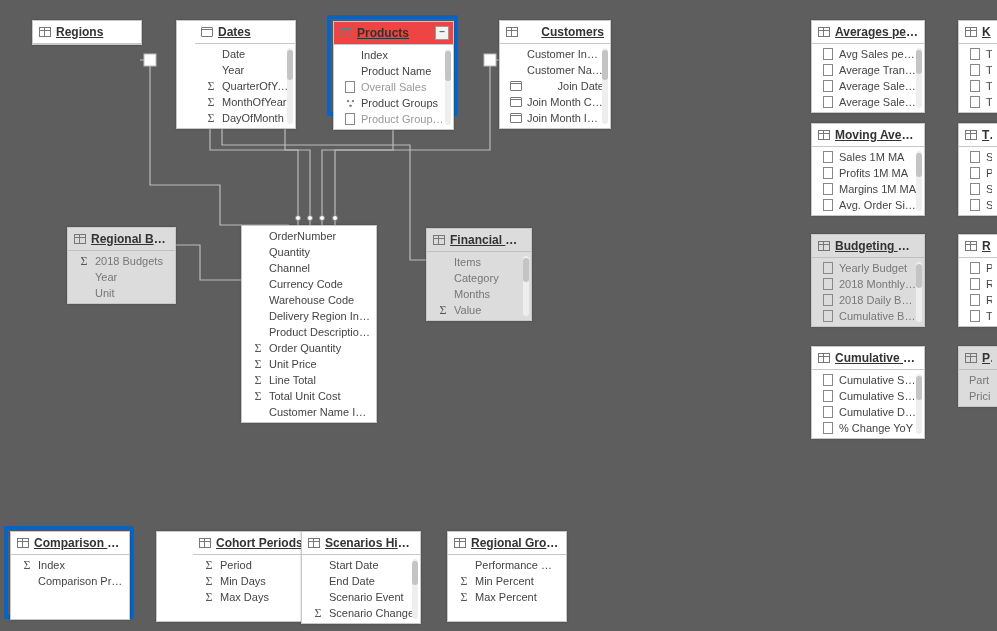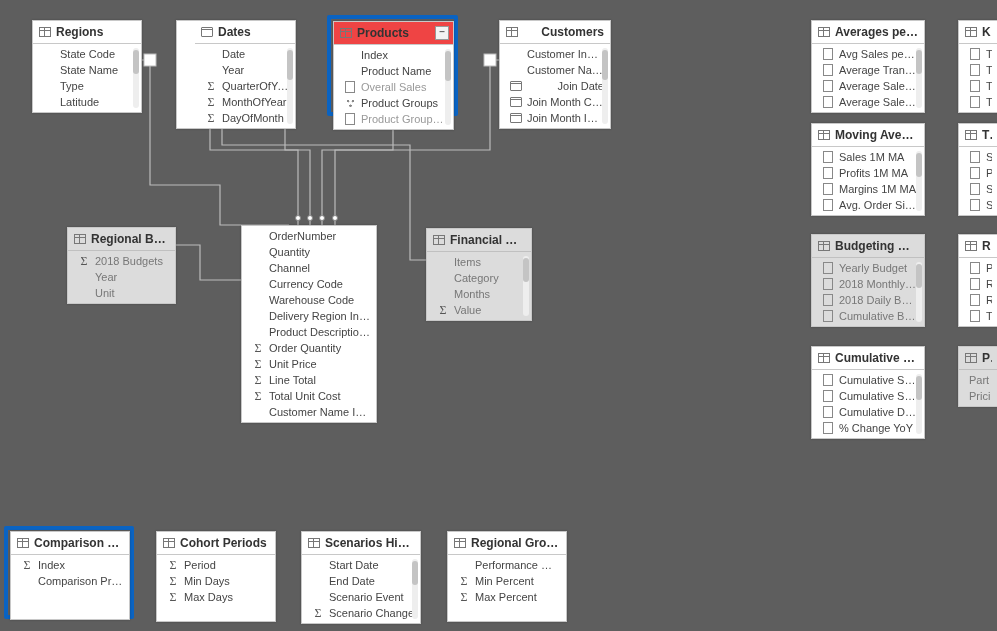--- a/index.html
+++ b/index.html
@@ -30,20 +30,21 @@
   }
   .card-header {
     display: flex;
     align-items: center;
     padding: 4px 6px;
     border-bottom: 1px solid #c8c8c8;
     font-weight: 600;
     font-size: 12px;
     gap: 5px;
     position: relative;
+    text-decoration: underline;
   }
   .card.faded .card-header {
     background: #dcdcdc;
     border-bottom: 1px solid #c0c0c0;
   }
   .card-body {
     padding: 2px 0;
     max-height: 200px;
     position: relative;
   }
@@ -205,41 +206,20 @@
   <circle class="conn-dot" cx="335" cy="218" r="2.5"></circle>
 </svg>
 
 <div class="card" style="left:32px; top:20px; width:108px;">
   <div class="card-header">
         <span class="icon">
           <span class="t-table"></span>
         </span>
         <span class="field-label">Regions</span>
       </div>
-  <div class="card-body">
-    <div class="field-row">
-          <span class="icon"></span>
-          <span class="field-label">State Code</span>
-        </div>
-    <div class="field-row">
-          <span class="icon"></span>
-          <span class="field-label">State Name</span>
-        </div>
-    <div class="field-row">
-          <span class="icon"></span>
-          <span class="field-label">Type</span>
-        </div>
-    <div class="field-row">
-          <span class="icon"></span>
-          <span class="field-label">Latitude</span>
-        </div>
-    <div class="scrollbar-fake">
-          <div class="thumb"></div>
-        </div>
-  </div>
 </div>
 
 <div class="card" style="left:176px; top:20px; width:100px;padding-left:18px;">
   <div class="card-header">
         <span class="icon calendar">
           <span class="t-table"></span>
         </span>
         <span class="field-label">Dates</span>
       </div>
   <div class="card-body">
@@ -683,21 +663,21 @@
           <span class="icon sigma">Σ</span>
           <span class="field-label">Index</span>
         </div>
     <div class="field-row">
           <span class="icon"></span>
           <span class="field-label">Comparison Product</span>
         </div>
   </div>
 </div>
 
-<div class="card" style="left:156px; top:531px; width:118px;">
+<div class="card" style="left:156px; top:531px; width:118px;padding-left:36px;">
   <div class="card-header">
         <span class="icon">
           <span class="t-table"></span>
         </span>
         <span class="field-label">Cohort Periods</span>
       </div>
   <div class="card-body" style="padding-bottom:16px;">
     <div class="field-row">
           <span class="icon sigma">Σ</span>
           <span class="field-label">Period</span>

